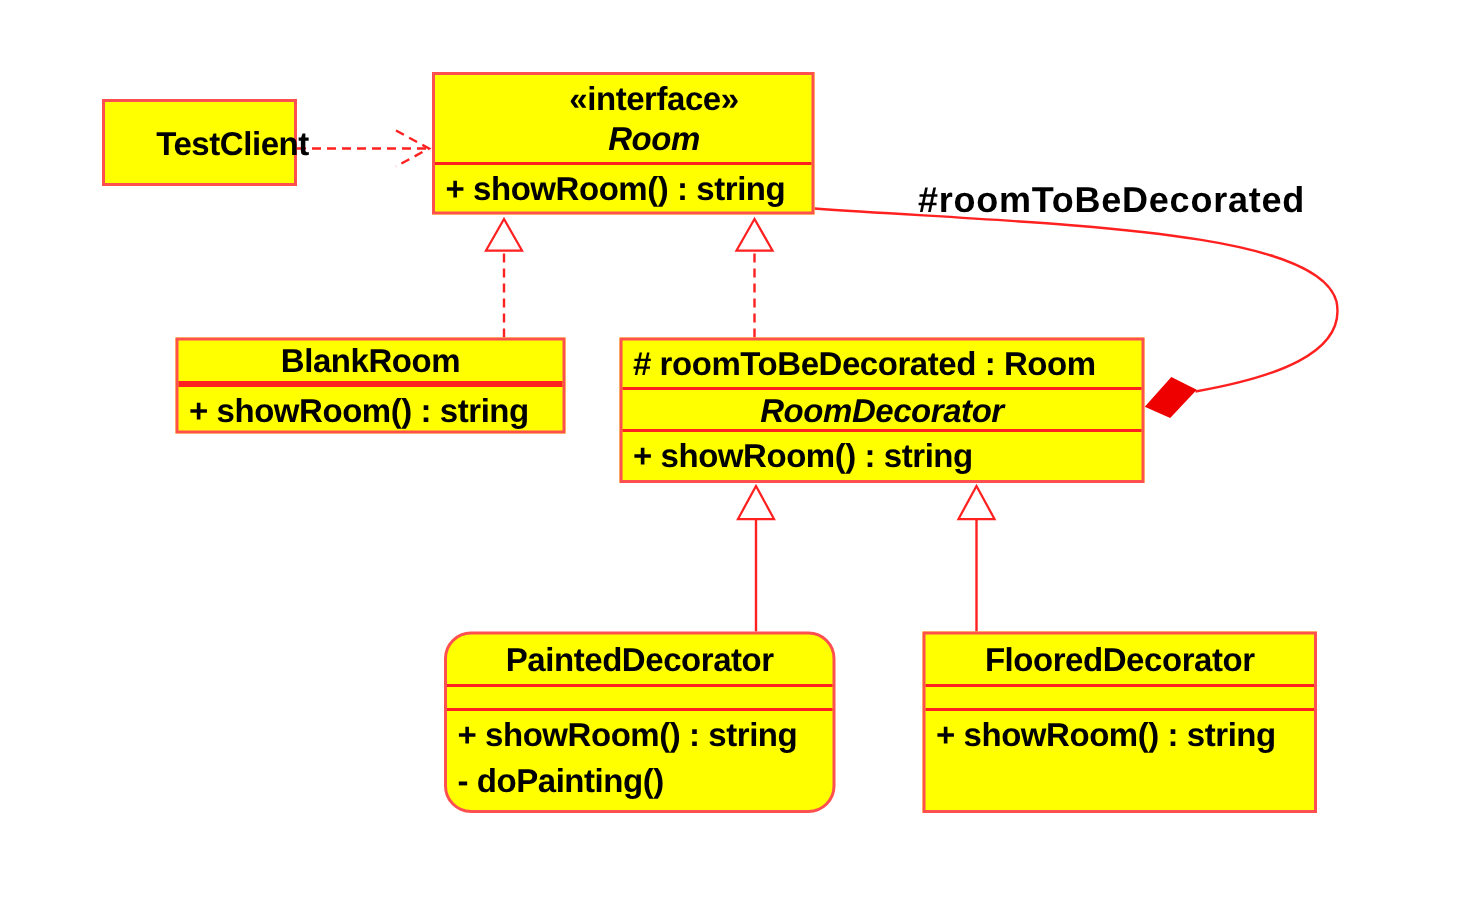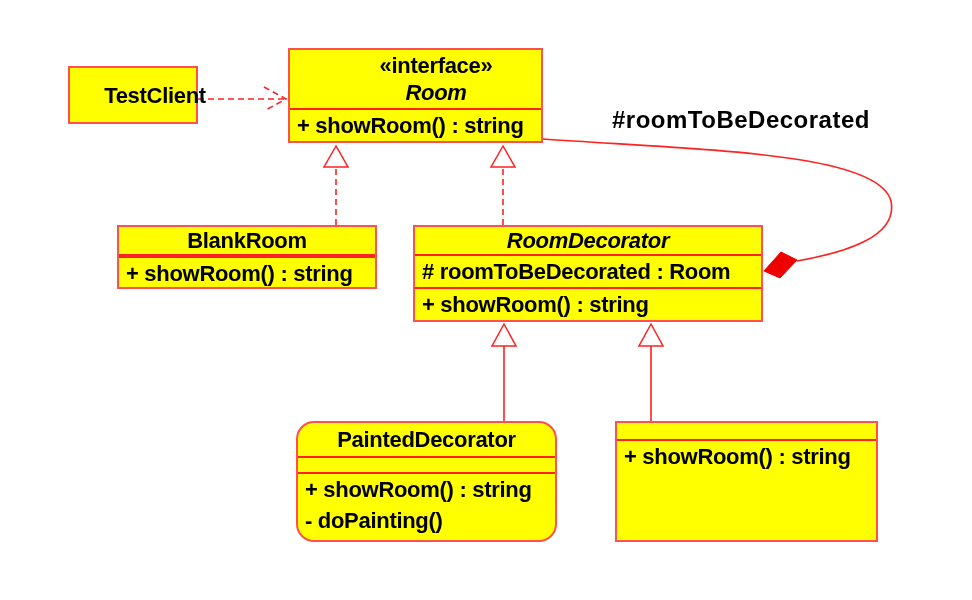--- a/index.html
+++ b/index.html
@@ -91,40 +91,41 @@
 
   <div class="uml-box" style="left:117px;top:225px;width:260px;height:64px;">
     <div class="compartment box-title" style="height:30px;">BlankRoom</div>
     <div class="compartment" style="height:13px;"></div>
     <div class="compartment box-members">
       <div class="member">+ showRoom() : string</div>
     </div>
   </div>
 
   <div class="uml-box" style="left:413px;top:225px;width:350px;height:97px;">
-    <div class="compartment box-title abstract" style="height:28px;">RoomDecorator</div>
     <div class="compartment box-members" style="flex:0 0 30px;">
       <div class="member"># roomToBeDecorated : Room</div>
     </div>
+    <div class="compartment box-title abstract" style="height:28px;">RoomDecorator</div>
     <div class="compartment box-members">
       <div class="member">+ showRoom() : string</div>
     </div>
   </div>
 
   <div class="uml-box" style="left:296px;top:421px;width:261px;height:121px;border-radius:18px;">
     <div class="compartment box-title" style="height:33px;">PaintedDecorator</div>
     <div class="compartment" style="height:16px;"></div>
     <div class="compartment box-members">
       <div class="member">+ showRoom() : string</div>
       <div class="member">- doPainting()</div>
     </div>
   </div>
 
   <div class="uml-box" style="left:615px;top:421px;width:263px;height:121px;">
+    <div class="compartment box-title" style="height:33px;">FlooredDecorator</div>
     <div class="compartment" style="height:16px;"></div>
     <div class="compartment box-members">
       <div class="member">+ showRoom() : string</div>
     </div>
   </div>
 
-  <div class="assoc-label" style="left:612px;top:106px;">#roomToBeDecorated</div>
+  <div class="assoc-label" style="left:612px;top:120px;">#roomToBeDecorated</div>
 
 </div>
 
 </body></html>

